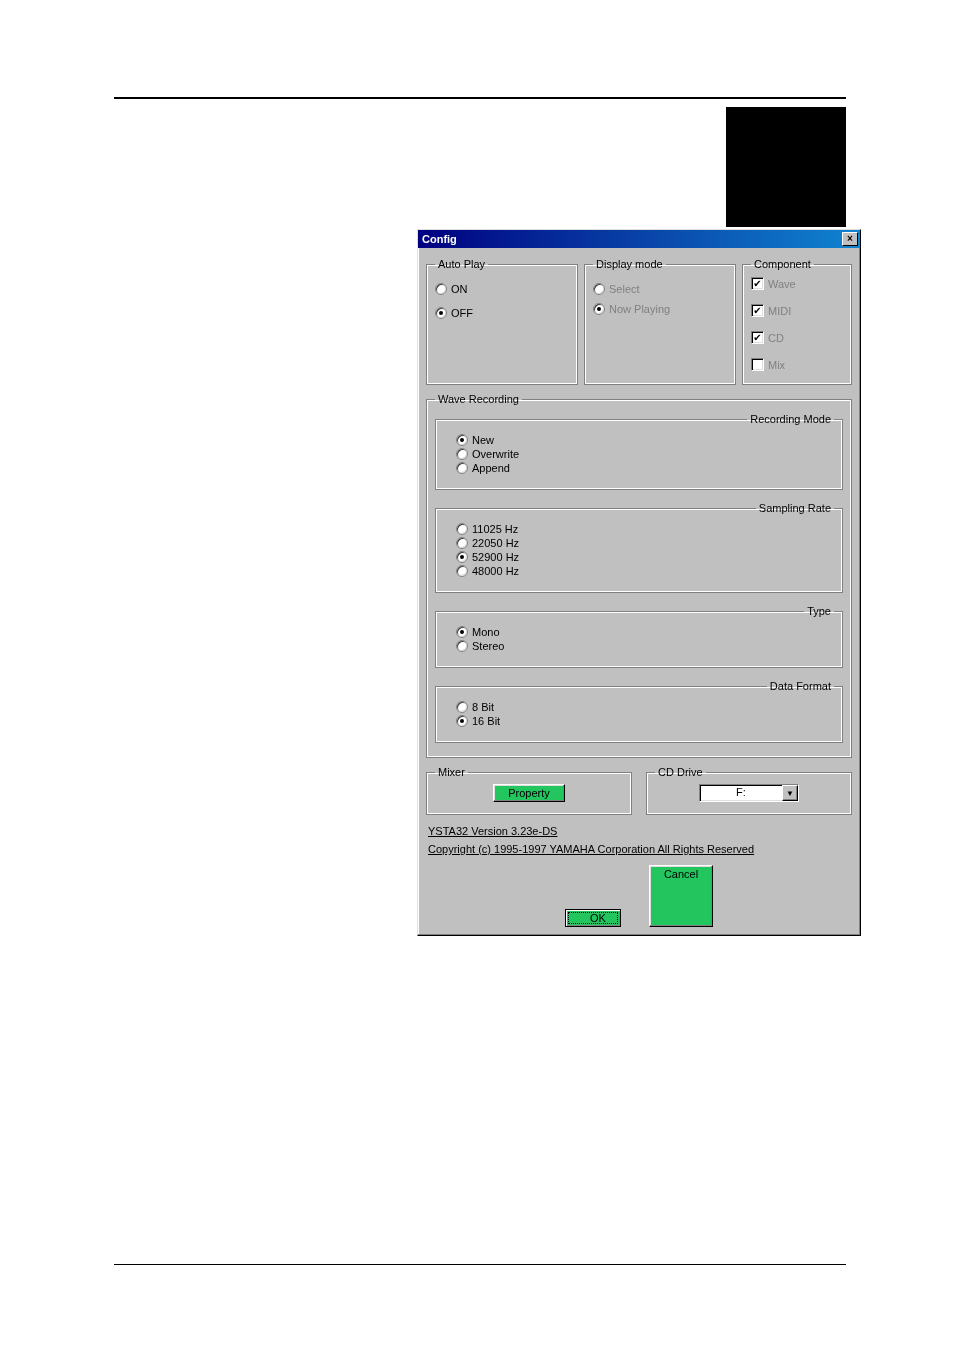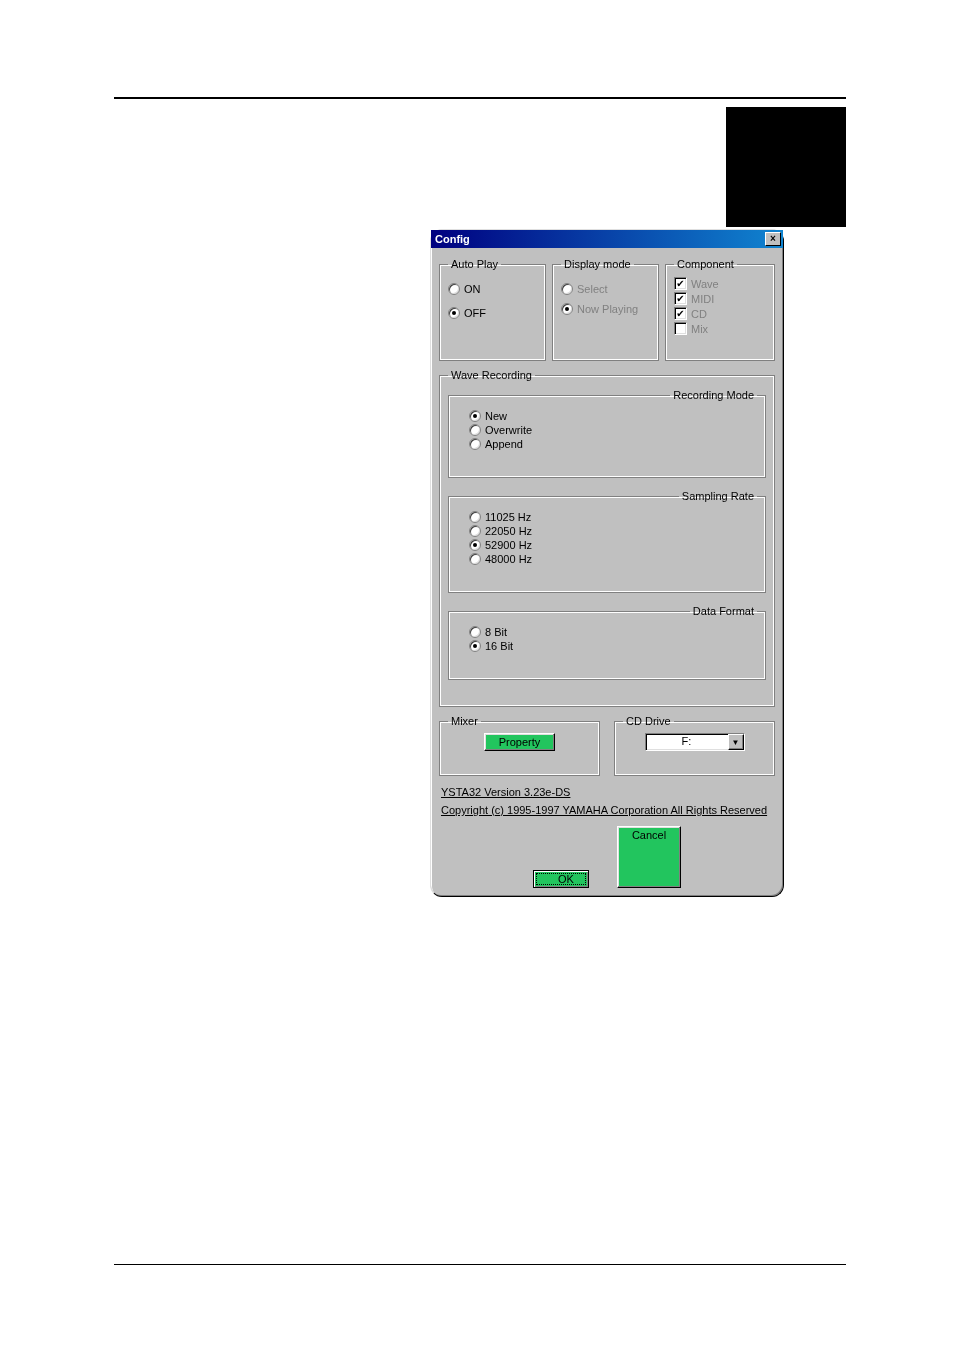--- a/index.html
+++ b/index.html
@@ -34,30 +34,29 @@
   .bottom-rule {
     position: absolute;
     left: 114px;
     right: 108px;
     bottom: 86px;
     border-top: 1px solid #000;
   }
 
   .dialog {
     position: absolute;
-    left: 430px;
+    left: 417px;
     top: 229px;
-    width: 354px;
+    width: 444px;
     background: #c0c0c0;
     border-top: 1px solid #dfdfdf;
     border-left: 1px solid #dfdfdf;
     border-right: 1px solid #000;
     border-bottom: 1px solid #000;
     box-shadow: inset -1px -1px 0 #808080, inset 1px 1px 0 #fff;
-    border-radius: 12px;
   }
   .titlebar {
     display: flex;
     align-items: center;
     background: linear-gradient(to right, #000080, #1084d0);
     color: #fff;
     font-weight: bold;
     padding: 2px 2px 2px 4px;
     font-size: 11px;
   }
@@ -81,21 +80,21 @@
     cursor: default;
   }
   .body {
     padding: 6px 8px 8px 8px;
   }
   fieldset {
     border: 1px solid #808080;
     border-top-color: #808080;
     box-shadow: 1px 1px 0 #fff inset, -1px -1px 0 #fff inset;
     margin: 4px 0;
-    padding: 6px 8px 24px 8px;
+    padding: 6px 8px 12px 8px;
     position: relative;
   }
   legend {
     padding: 0 3px;
     color: #000;
   }
   .top-row {
     display: flex;
     gap: 6px;
   }
@@ -210,21 +209,21 @@
     box-shadow: inset -1px -1px 0 #808080;
     display: flex;
     align-items: center;
     justify-content: center;
     font-size: 8px;
   }
   fieldset.inner { margin: 2px 0; }
   .autoplay-fs { flex: 0 0 80px; }
   .autoplay-col { display:flex; flex-direction:column; gap:10px; padding:6px 0; }
   .display-col { display:flex; flex-direction:column; gap:6px; padding:6px 0; }
-  .component-col { display:flex; flex-direction:column; gap:0px; }
+  .component-col { display:flex; flex-direction:column; gap:12px; }
   .rec-col, .srate-col, .type-col, .dfmt-col { display:flex; flex-direction:column; align-items:flex-start; padding:2px 12px; }
 </style>
 </head>
 <body>
 
 <div class="page">
   <div class="top-rule"></div>
   <div class="black-tab"></div>
   <div class="bottom-rule"></div>
 
@@ -326,20 +325,33 @@
                 <span class="radio selected"></span>
                 <span>52900 Hz</span>
               </div>
               <div class="radio-row">
                 <span class="radio"></span>
                 <span>48000 Hz</span>
               </div>
             </div>
           </fieldset>
 
+          <fieldset class="inner">
+            <legend>Type</legend>
+            <div class="type-col">
+              <div class="radio-row">
+                <span class="radio selected"></span>
+                <span>Mono</span>
+              </div>
+              <div class="radio-row">
+                <span class="radio"></span>
+                <span>Stereo</span>
+              </div>
+            </div>
+          </fieldset>
 
           <fieldset class="inner">
             <legend>Data Format</legend>
             <div class="dfmt-col">
               <div class="radio-row">
                 <span class="radio"></span>
                 <span>8 Bit</span>
               </div>
               <div class="radio-row">
                 <span class="radio selected"></span>

